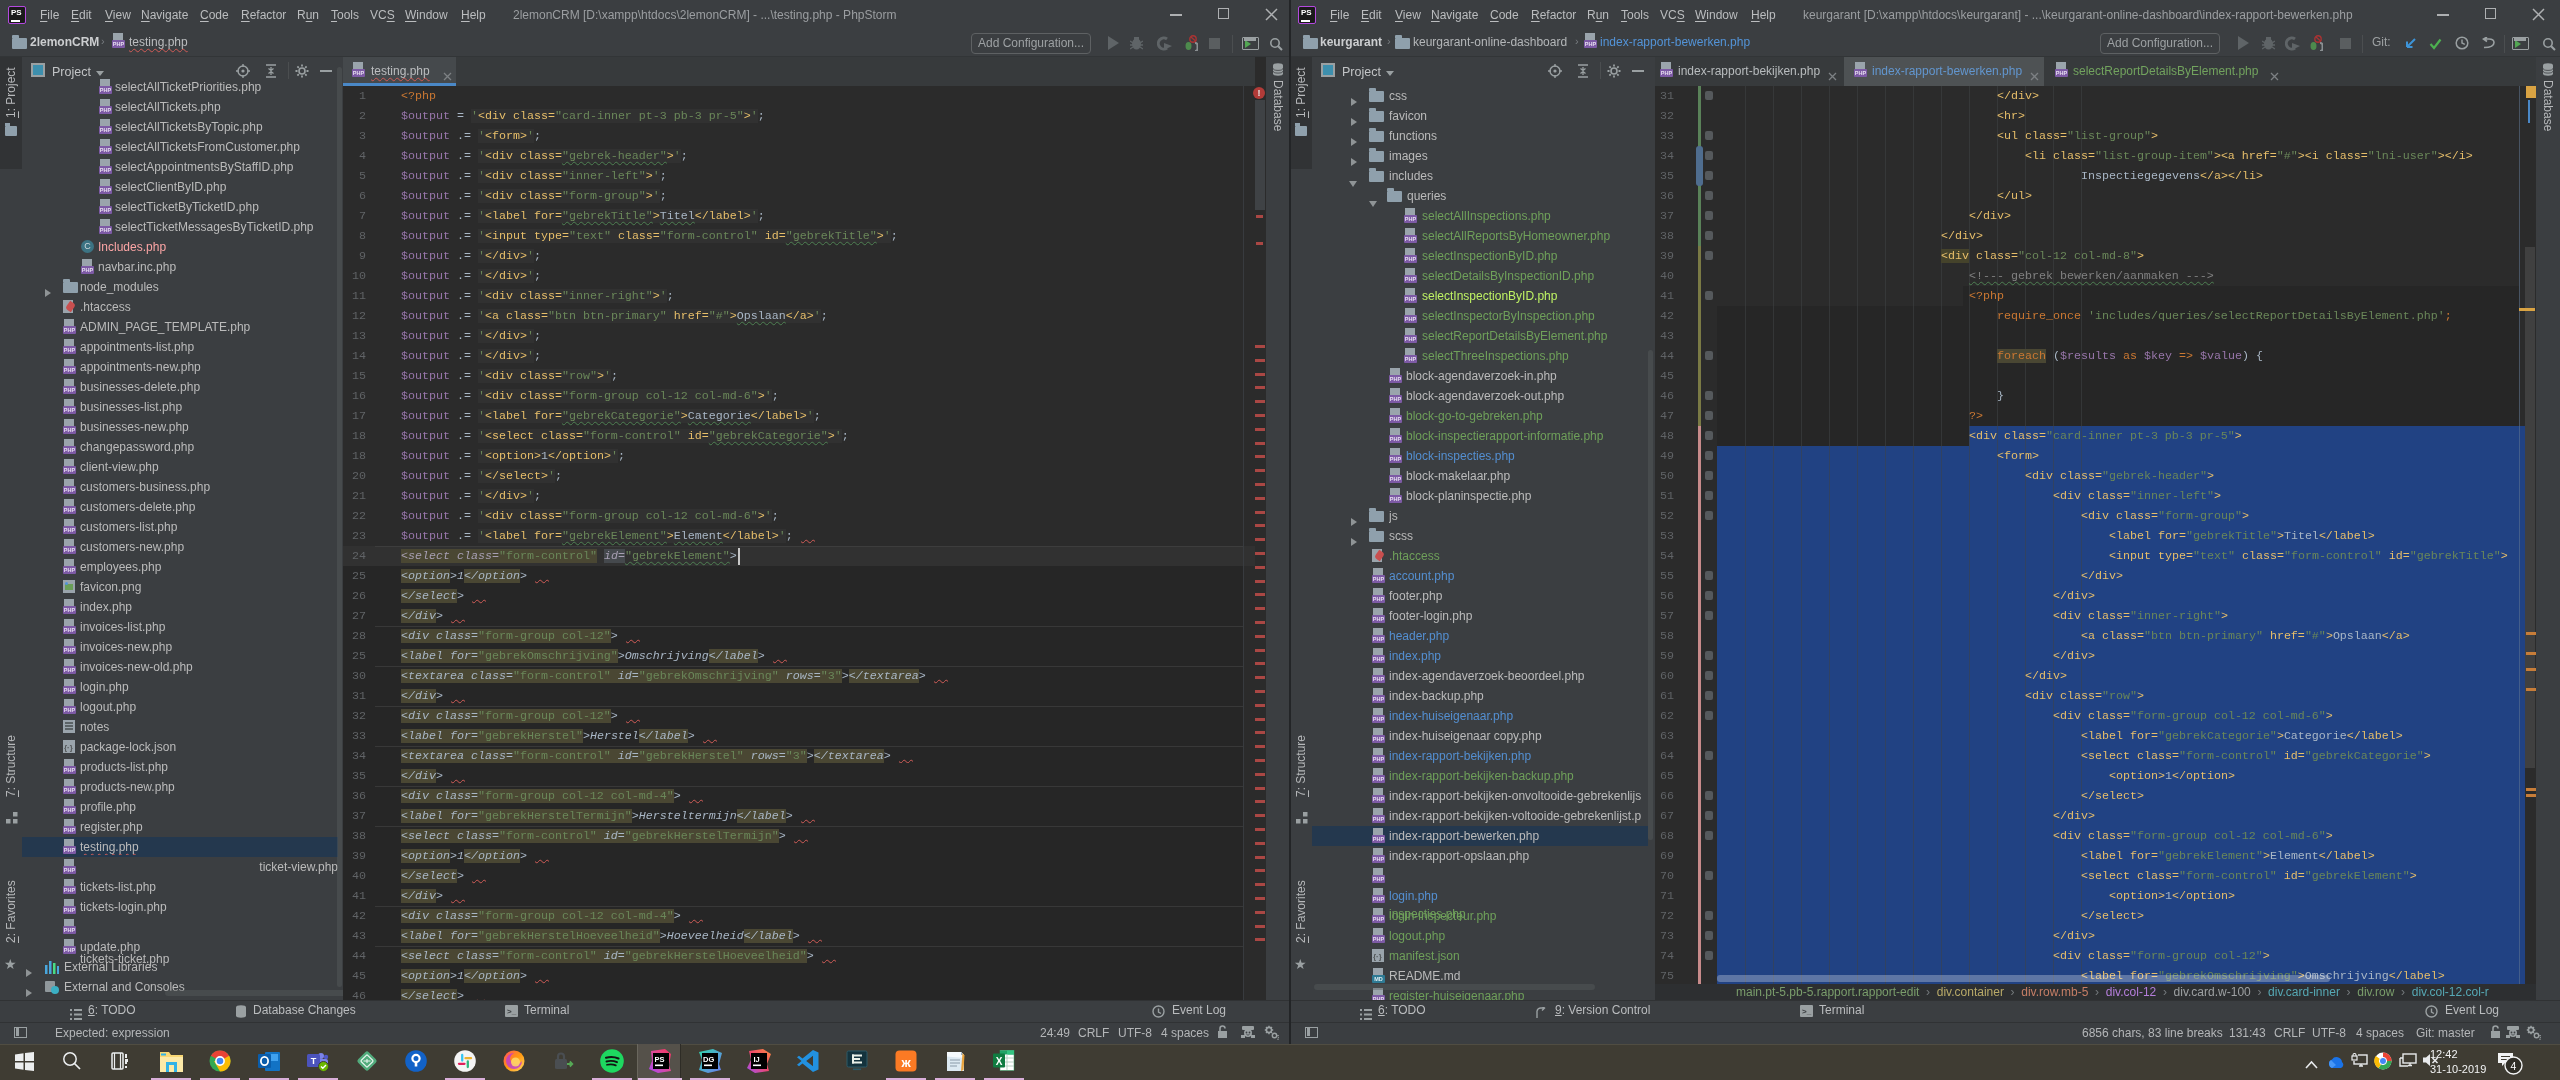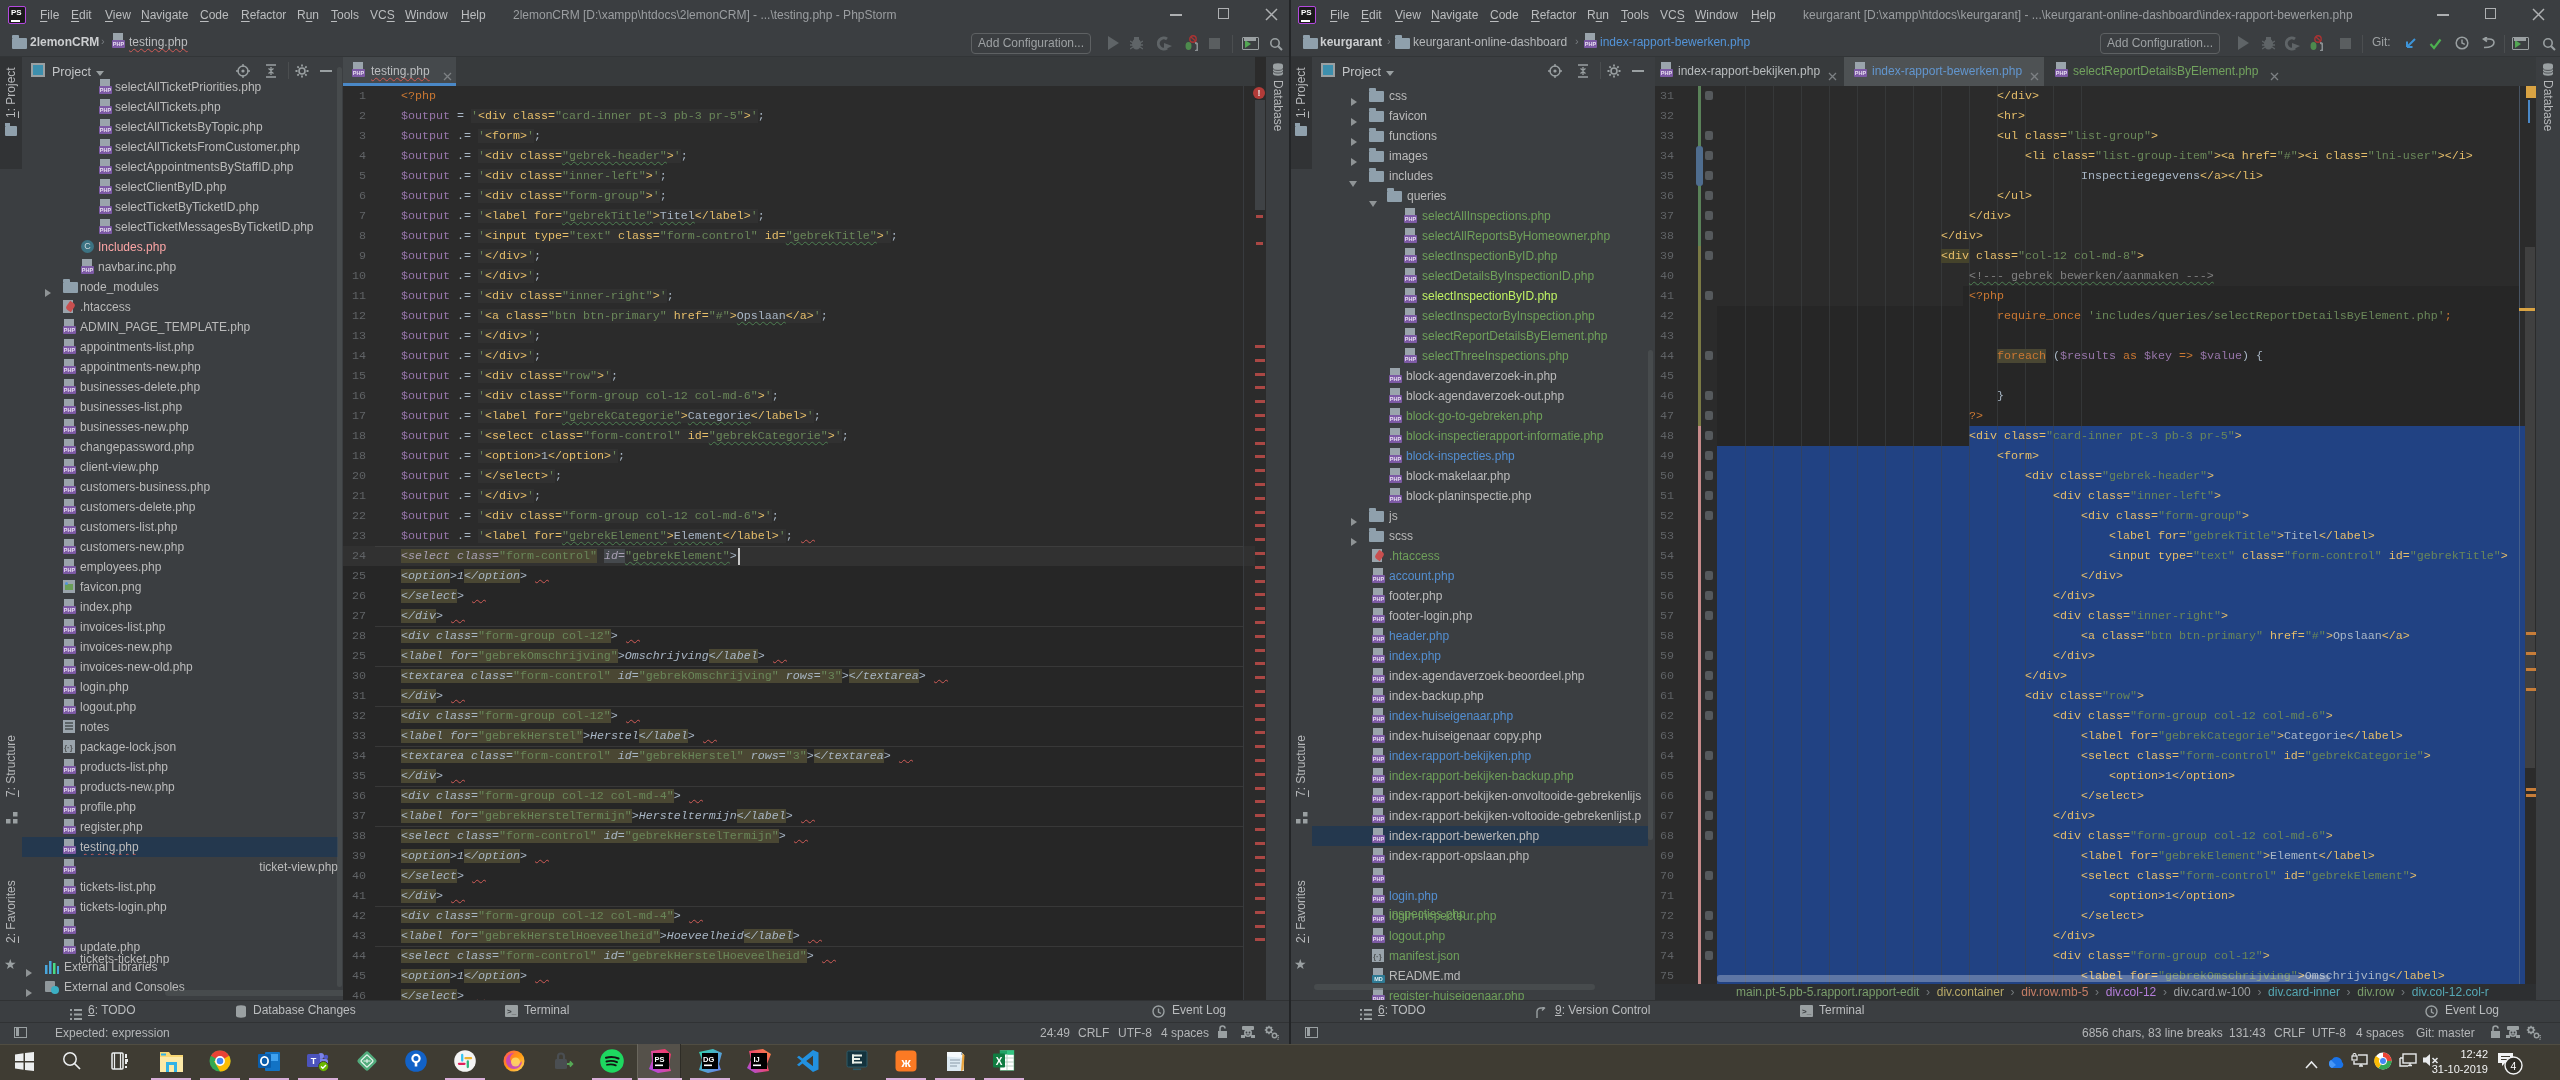--- a/index.html
+++ b/index.html
@@ -1419,21 +1419,21 @@
     </svg></div>
 <div class="a" style="left:2399px;top:1053px;width:18px;height:15px;"><svg width="18" height="15">
       <rect x="4" y="1" width="13" height="9" fill="none" stroke="#e8eaec" stroke-width="1.4"></rect>
       <path d="M9 12.5 L13 12.5 M11 10 L11 12.5" stroke="#e8eaec" stroke-width="1.4"></path>
       <path d="M1 5 L4 5 M1 5 L1 13 L9 13" stroke="#e8eaec" stroke-width="1.4" fill="none"></path>
     </svg></div>
 <div class="a" style="left:2423px;top:1053px;width:16px;height:14px;"><svg width="16" height="14">
       <path d="M0 4.5 L3 4.5 L7 1 L7 13 L3 9.5 L0 9.5 Z" fill="#e8eaec"></path>
       <path d="M9.5 5 L14.5 10 M14.5 5 L9.5 10" stroke="#e8eaec" stroke-width="1.5"></path>
     </svg></div>
-<div class="a" style="left:2430px;top:1047px;width:58px;height:30px;color:#f2f3f4;font-size:11px;text-align:right;line-height:15px;white-space:nowrap;">12:42<br>31-10-2019</div>
+<div class="a" style="left:2430px;top:1047px;width:58px;height:30px;color:#f2f3f4;font-size:11px;line-height:15px;white-space:nowrap;">12:42<br>31-10-2019</div>
 <div class="a" style="left:2497px;top:1052px;width:17px;height:15px;"><svg width="17" height="15">
       <path d="M1 1 L16 1 L16 11 L8 11 L5 14 L5 11 L1 11 Z" fill="#f2f3f4"></path>
       <g stroke="#3f3c33" stroke-width="1.2">
         <path d="M4 4.5 L13 4.5 M4 7.5 L10 7.5"></path>
       </g>
     </svg></div>
 <div class="a" style="left:2504px;top:1056px;width:19px;height:19px;"><svg width="19" height="19">
       <circle cx="9.5" cy="9.5" r="8.5" fill="#2f2d26" stroke="#f2f3f4" stroke-width="1.4"></circle>
       <text x="9.5" y="13.5" font-size="10.5" fill="#fff" text-anchor="middle" font-family="Liberation Sans">4</text>
     </svg></div>

